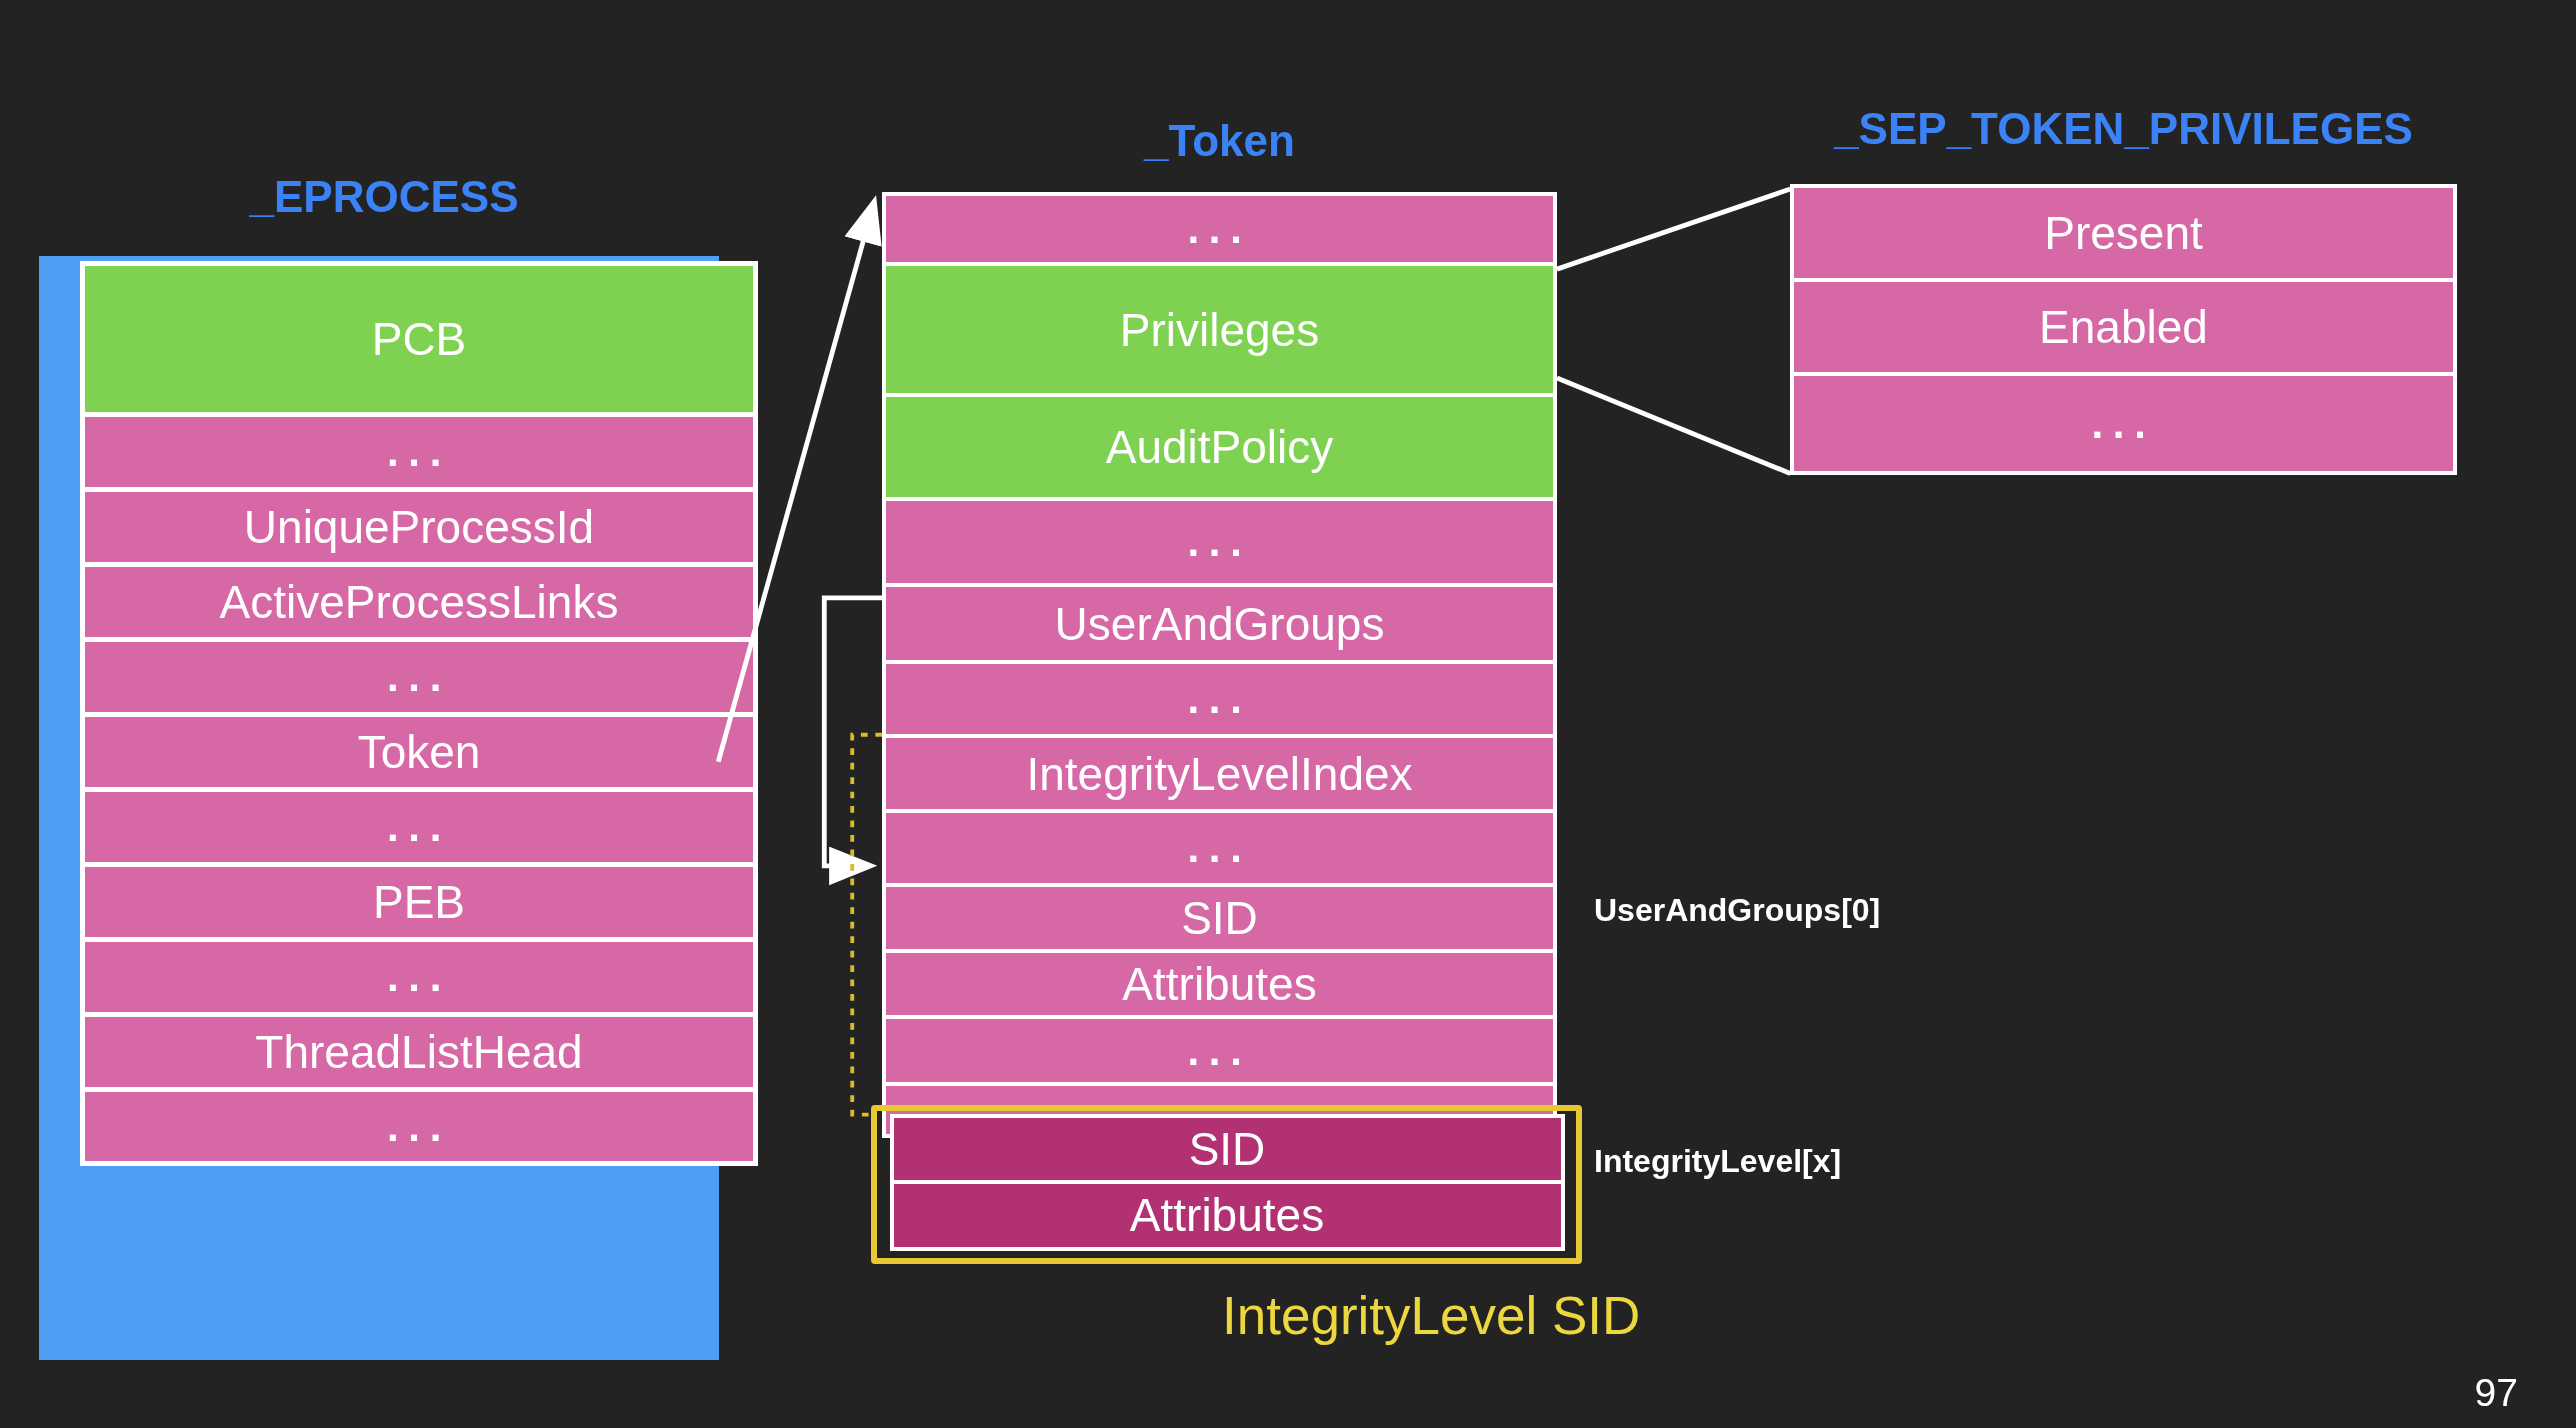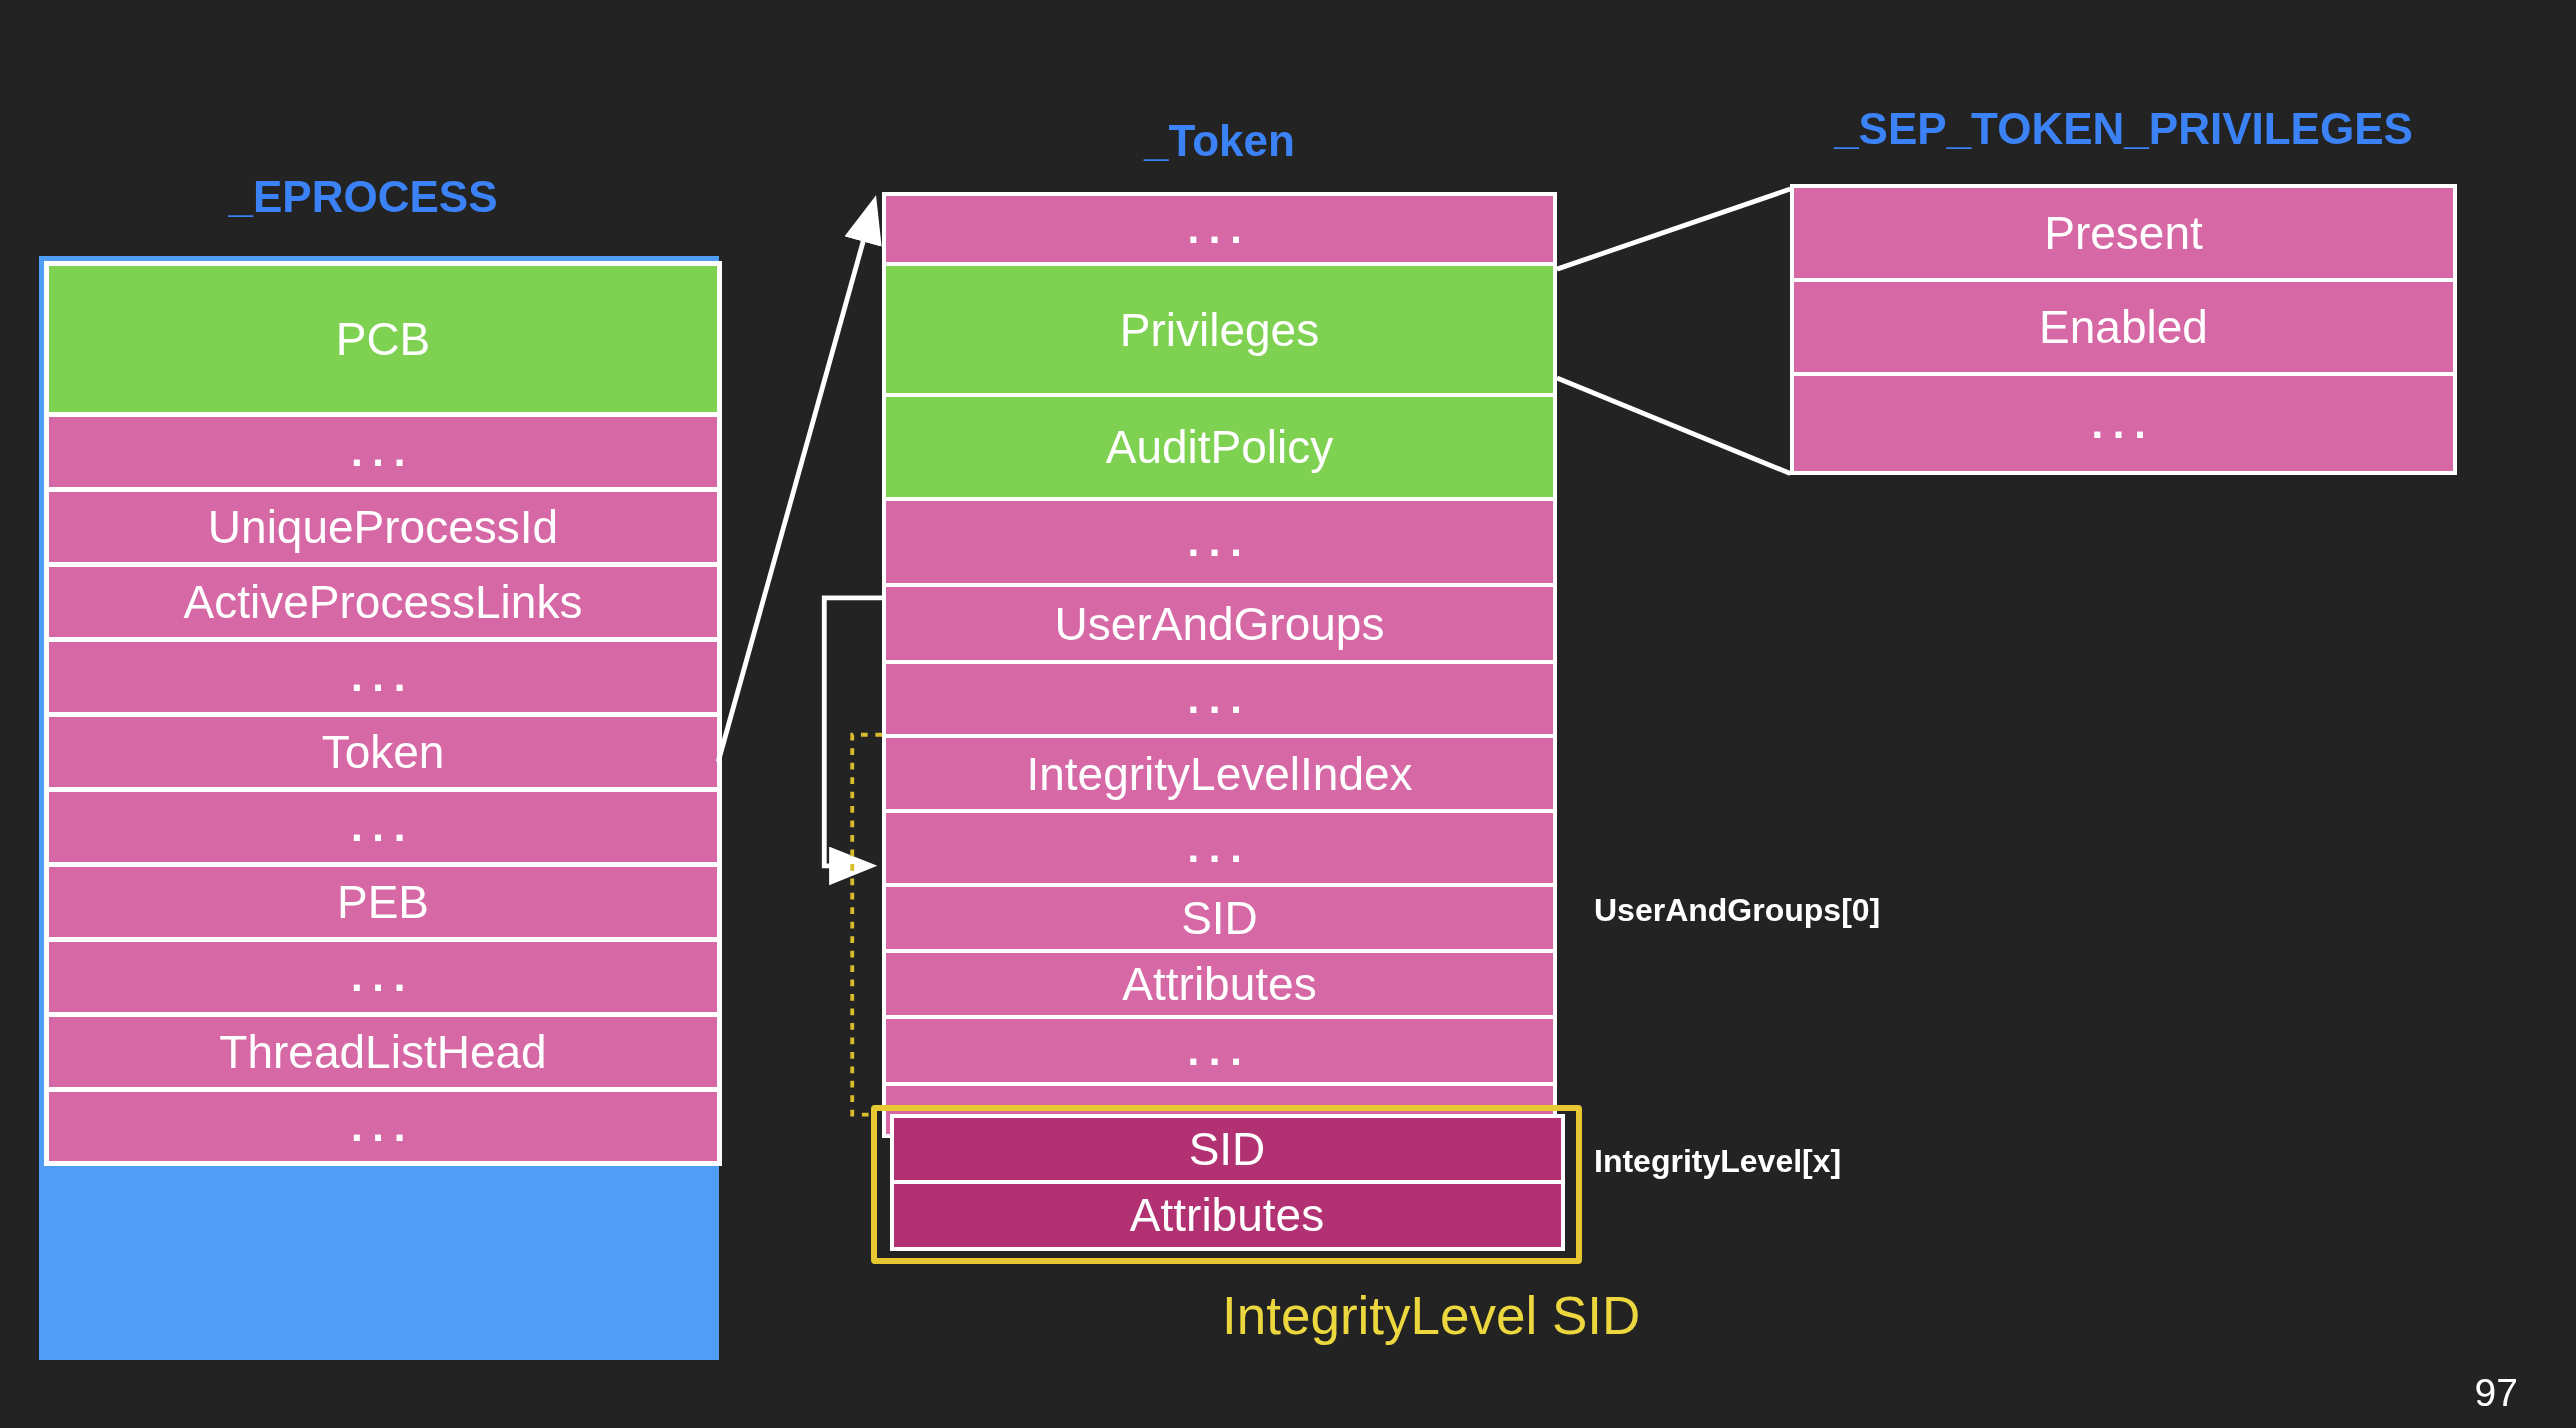--- a/index.html
+++ b/index.html
@@ -37,21 +37,21 @@
   .row.green{background:var(--green);}
   .row.magenta{background:var(--magenta);}
   .row.dots{letter-spacing:9.6px;font-weight:bold;font-size:42px;}
 
   
   .ep-box{
     position:absolute;left:39px;top:256px;width:680px;height:1104px;
     box-sizing:border-box;background:var(--blue);border:5.8px solid var(--blue);
   }
   .ep-rows{
-    position:relative;width:668px;border:5.8px solid #fff;
+    position:relative;width:668px;border:5.8px solid #fff;margin-left:36px;
   }
   .ep-rows .row{border-bottom:5.8px solid #fff;height:75px;}
   .ep-rows .row:first-child{height:151px;}
   .ep-rows .row:last-child{height:69px;border-bottom:none;}
 
   
   .token-rows{left:882px;top:192px;width:675px;}
   .token-rows .row:nth-child(1){height:70px;}
   .token-rows .row:nth-child(2){height:131px;}
   .token-rows .row:nth-child(3){height:104px;}
@@ -89,21 +89,21 @@
     position:absolute;left:2439px;top:1371px;width:79px;text-align:right;
     color:#fff;font-size:39px;
   }
   svg.overlay{position:absolute;left:0;top:0;pointer-events:none;}
 </style>
 </head>
 <body style="background: rgb(35, 35, 35);">
 
 <div class="stage" style="background: rgb(35, 35, 35);">
 
-  <div class="struct-title" style="left:23px;top:172px;width:680px;">_EPROCESS</div>
+  <div class="struct-title" style="left:44px;top:172px;width:680px;">_EPROCESS</div>
   <div class="struct-title" style="left:882px;top:116px;width:675px;">_Token</div>
   <div class="struct-title" style="left:1790px;top:104px;width:667px;">_SEP_TOKEN_PRIVILEGES</div>
 
   <div class="ep-box">
     <div class="ep-rows">
         <div class="row green">PCB</div>
         <div class="row pink dots">...</div>
         <div class="row pink">UniqueProcessId</div>
         <div class="row pink">ActiveProcessLinks</div>
         <div class="row pink dots">...</div>

